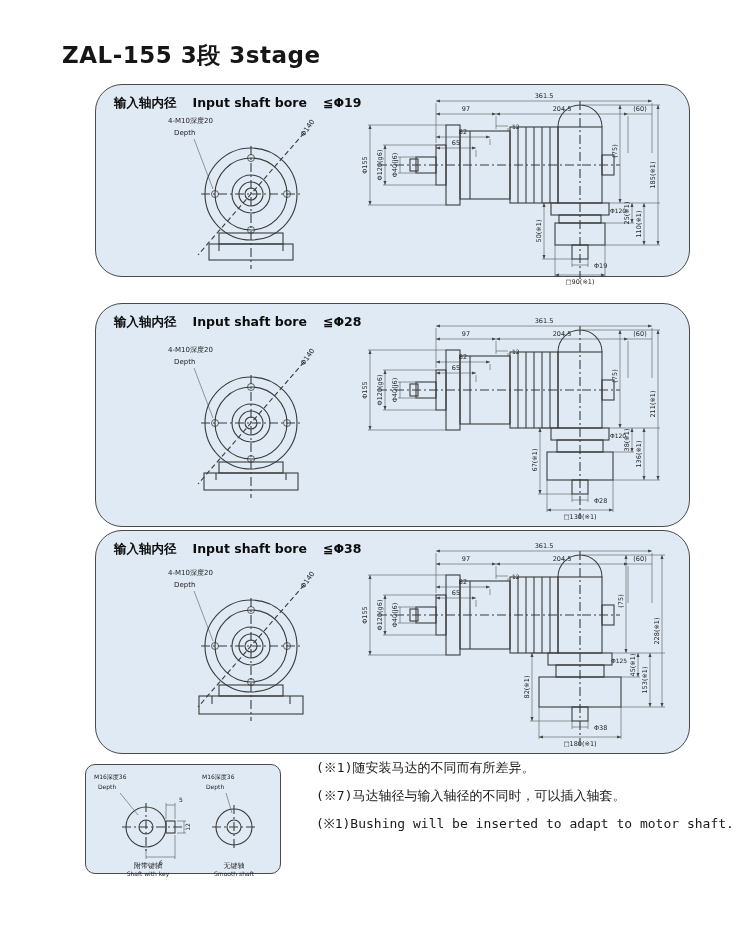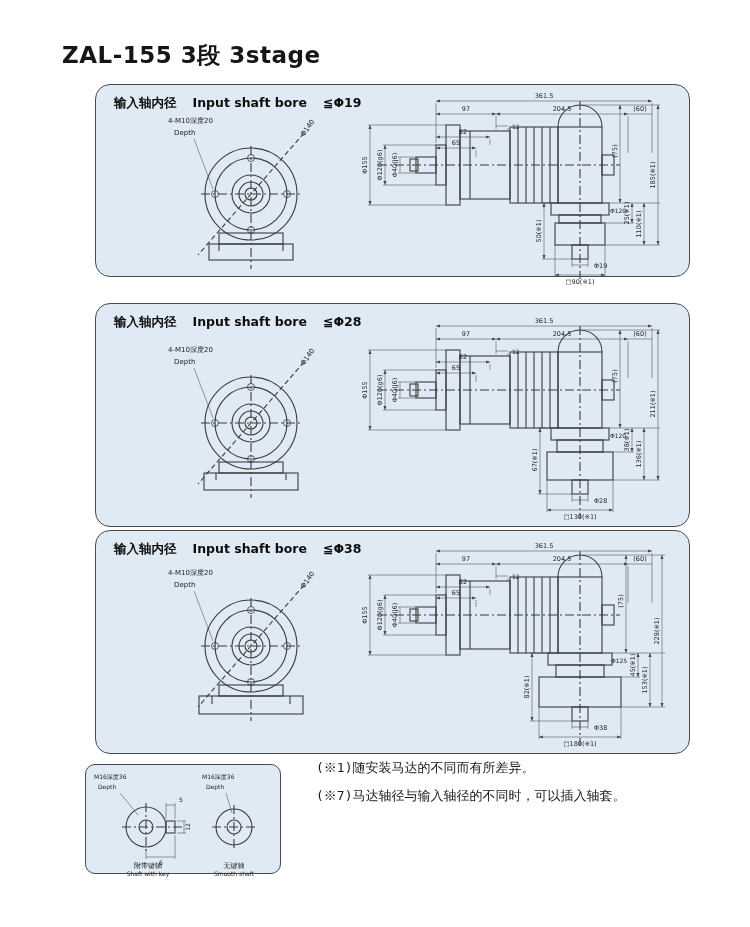--- a/index.html
+++ b/index.html
@@ -12,21 +12,21 @@
     width:750px;height:927px;position:relative;background:#ffffff;
     font-family:"DejaVu Sans", sans-serif;color:#111;
   }
   .page-title{
     position:absolute;left:62px;top:40px;margin:0;
     font-size:23px;font-weight:bold;letter-spacing:0.5px;color:#161616;
   }
   .panel{
     position:absolute;left:95px;width:595px;
     background:var(--panelbg);
-    border:1.6px solid #4a4a4a;border-radius:15px;
+    border:1.6px solid #4a4a4a;border-radius:27px;
     box-sizing:border-box;
   }
   #panel1{top:84px;height:193px;}
   #panel2{top:303px;height:224px;}
   #panel3{top:530px;height:224px;}
   .panel-header{
     position:absolute;left:18px;top:10px;display:flex;gap:16px;align-items:baseline;
     font-size:12.5px;font-weight:bold;color:#0d0d0d;white-space:nowrap;
   }
   .front-svg{position:absolute;left:58px;}
@@ -474,13 +474,14 @@
       <text class="cap-en" x="62" y="111" text-anchor="middle">Shaft with key</text>
       <text class="cap" x="148" y="103" text-anchor="middle">无键轴</text>
       <text class="cap-en" x="148" y="111" text-anchor="middle">Smooth shaft</text>
     </g>
   </svg>
 </section>
 
 <div class="notes">
   <p>(※1)随安装马达的不同而有所差异。</p>
   <p>(※7)马达轴径与输入轴径的不同时，可以插入轴套。</p>
+  <p>(※1)Bushing will be inserted to adapt to motor shaft.</p>
 </div>
 
 </body></html>

